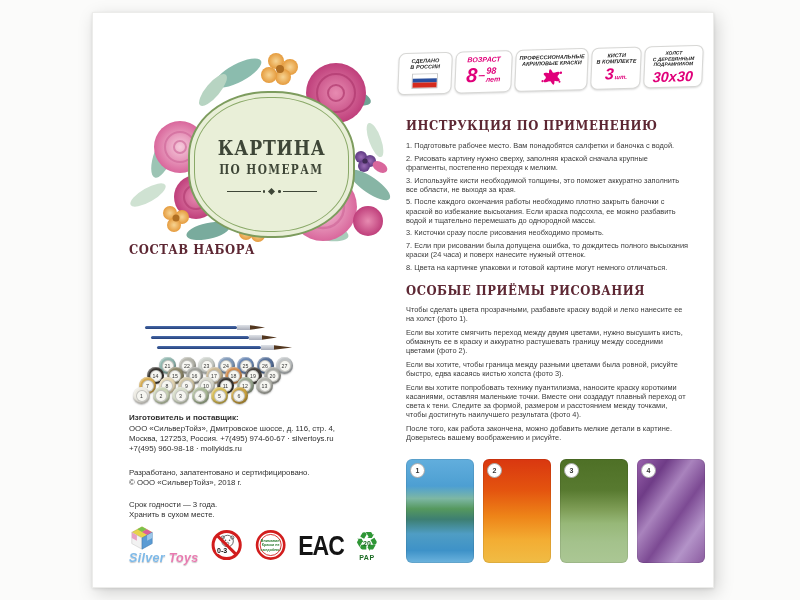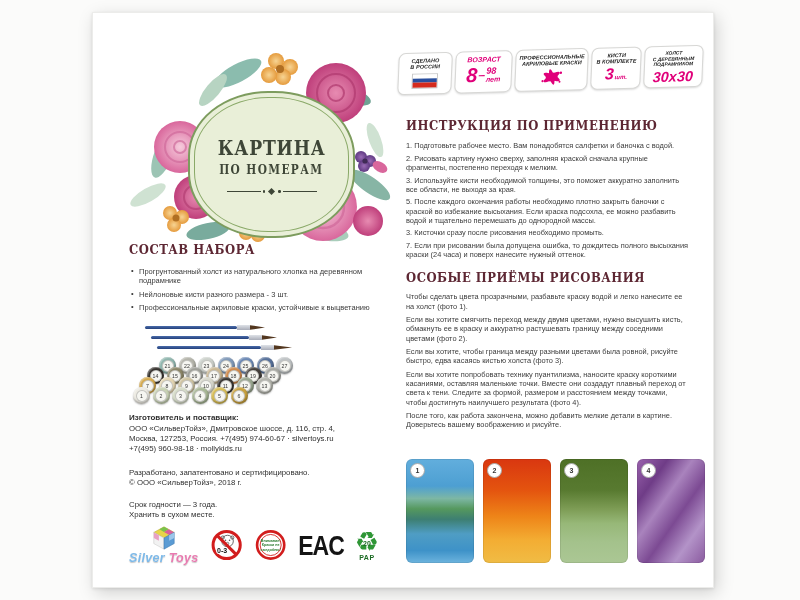--- a/index.html
+++ b/index.html
@@ -73,21 +73,21 @@
   .pot{width:17px;height:17px;border-radius:50%;margin-right:2.5px;display:flex;align-items:center;justify-content:center;
         box-shadow:inset -1px -2px 2px rgba(0,0,0,.28),inset 1px 1px 1px rgba(255,255,255,.35),0 1px 1.5px rgba(0,0,0,.25);}
   .pot span{width:10px;height:10px;border-radius:50%;background:#f6f6f1;border:.5px solid rgba(0,0,0,.2);
         font-size:5.2px;color:#333;display:flex;align-items:center;justify-content:center;}
   .maker{position:absolute;left:36px;top:400px;width:262px;font-size:7.8px;line-height:1.32;color:#2f2f2f;}
   .maker b{font-size:8px;}
   .legal{position:absolute;left:36px;top:455px;width:262px;font-size:7.8px;line-height:1.32;color:#2f2f2f;}
   .storage{position:absolute;left:36px;top:487px;width:262px;font-size:7.8px;line-height:1.32;color:#2f2f2f;}
   
   .footer-logos{position:absolute;left:36px;top:512px;width:250px;display:flex;align-items:center;gap:11px;}
-  .brand{display:flex;flex-direction:column;align-items:center;width:78px;}
+  .brand{display:flex;flex-direction:column;width:78px;}
   .brand-text{font-weight:bold;font-style:italic;font-size:12.5px;letter-spacing:.3px;white-space:nowrap;
         text-shadow:0 0 1px #fff,0 1px 1px rgba(0,0,0,.25);}
   .brand-silver{color:#7db9e8;}
   .brand-toys{color:#e87bb0;}
   .eac{font-weight:900;font-size:23px;color:#141414;letter-spacing:-1px;transform:scaleY(1.22);line-height:1;}
   .recycle{position:relative;display:flex;flex-direction:column;align-items:center;line-height:1;}
   .recycle .glyph{font-size:27px;color:#2f9636;line-height:1;}
   .recycle .num{position:absolute;top:11px;font-size:7px;font-weight:bold;color:#1c6b24;}
   .recycle .mat{font-size:7px;font-weight:bold;color:#1c6b24;margin-top:-2px;letter-spacing:.5px;}
 </style>
@@ -233,20 +233,21 @@
   </div>
 
   <div class="right-col">
     <div class="section-heading instr-head">ИНСТРУКЦИЯ ПО ПРИМЕНЕНИЮ</div>
     <p class="instr">1. Подготовьте рабочее место. Вам понадобятся салфетки и баночка с водой.</p>
     <p class="instr">2. Рисовать картину нужно сверху, заполняя краской сначала крупные фрагменты, постепенно переходя к мелким.</p>
     <p class="instr">3. Используйте кисти необходимой толщины, это поможет аккуратно заполнить все области, не выходя за края.</p>
     <p class="instr">5. После каждого окончания работы необходимо плотно закрыть баночки с краской во избежание высыхания. Если краска подсохла, ее можно разбавить водой и тщательно перемешать до однородной массы.</p>
     <p class="instr">3. Кисточки сразу после рисования необходимо промыть.</p>
     <p class="instr">7. Если при рисовании была допущена ошибка, то дождитесь полного высыхания краски (24 часа) и поверх нанесите нужный оттенок.</p>
+    <p class="instr">8. Цвета на картинке упаковки и готовой картине могут немного отличаться.</p>
     <div class="section-heading tech-head">ОСОБЫЕ ПРИЁМЫ РИСОВАНИЯ</div>
     <p class="tech">Чтобы сделать цвета прозрачными, разбавьте краску водой и легко нанесите ее на холст (фото 1).</p>
     <p class="tech">Если вы хотите смягчить переход между двумя цветами, нужно высушить кисть, обмакнуть ее в краску и аккуратно растушевать границу между соседними цветами (фото 2).</p>
     <p class="tech">Если вы хотите, чтобы граница между разными цветами была ровной, рисуйте быстро, едва касаясь кистью холста (фото 3).</p>
     <p class="tech">Если вы хотите попробовать технику пуантилизма, наносите краску короткими касаниями, оставляя маленькие точки. Вместе они создадут плавный переход от света к тени. Следите за формой, размером и расстоянием между точками, чтобы достигнуть наилучшего результата (фото 4).</p>
     <p class="tech">После того, как работа закончена, можно добавить мелкие детали в картине. Доверьтесь вашему воображению и рисуйте.</p>
   </div>
 
   <div class="photos-row">
     <div class="photo" style="background: linear-gradient(rgb(98, 174, 221) 0%, rgb(77, 159, 210) 26%, rgb(125, 183, 164) 38%, rgb(85, 152, 94) 48%, rgb(61, 127, 114) 58%, rgb(79, 157, 196) 72%, rgb(62, 146, 200) 88%, rgb(109, 180, 222) 100%);">
@@ -257,25 +258,20 @@
     </div>
     <div class="photo" style="background: linear-gradient(rgb(78, 112, 38) 0%, rgb(88, 122, 48) 30%, rgb(125, 156, 85) 48%, rgb(151, 184, 120) 62%, rgb(164, 194, 140) 80%, rgb(171, 199, 148) 100%);">
       <span class="photo-num">3</span>
     </div>
     <div class="photo" style="background: linear-gradient(125deg, rgb(154, 99, 173) 0%, rgb(111, 60, 135) 22%, rgb(169, 131, 189) 40%, rgb(124, 74, 147) 58%, rgb(179, 147, 200) 78%, rgb(138, 90, 159) 100%);">
       <span class="photo-num">4</span>
     </div>
   </div>
 
   <div class="section-heading comp-head">СОСТАВ НАБОРА</div>
-  <ul class="comp-list">
-    <li>Прогрунтованный холст из натурального хлопка на деревянном подрамнике</li>
-    <li>Нейлоновые кисти разного размера - 3 шт.</li>
-    <li>Профессиональные акриловые краски, устойчивые к выцветанию</li>
-  </ul>
 
   <div class="brushes">
     <div class="brush">
         <div class="handle" style="width:92px;"></div>
         <div class="ferrule"></div>
         <div class="tip"></div>
       </div>
     <div class="brush" style="margin-left:6px;">
         <div class="handle" style="width:98px;"></div>
         <div class="ferrule"></div>

